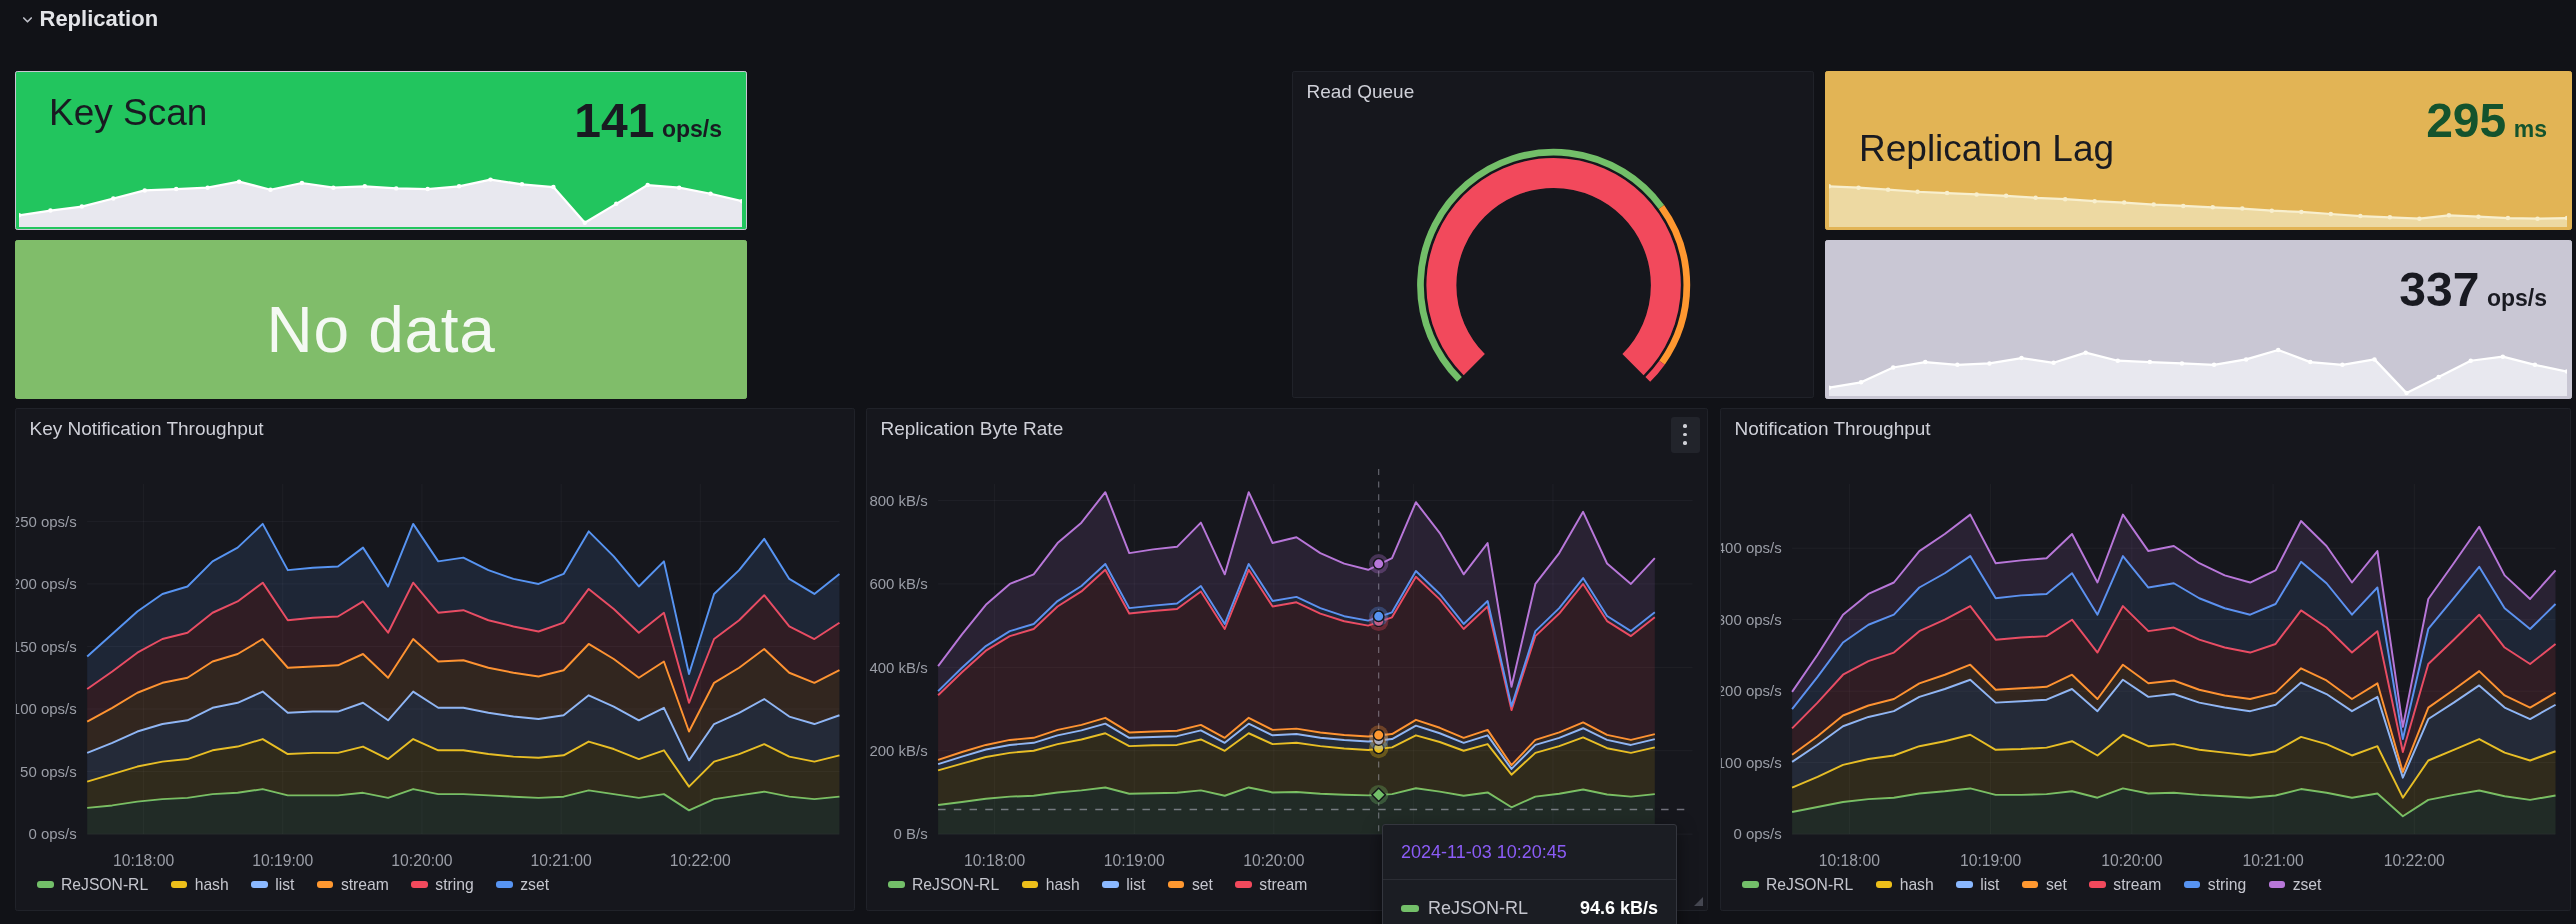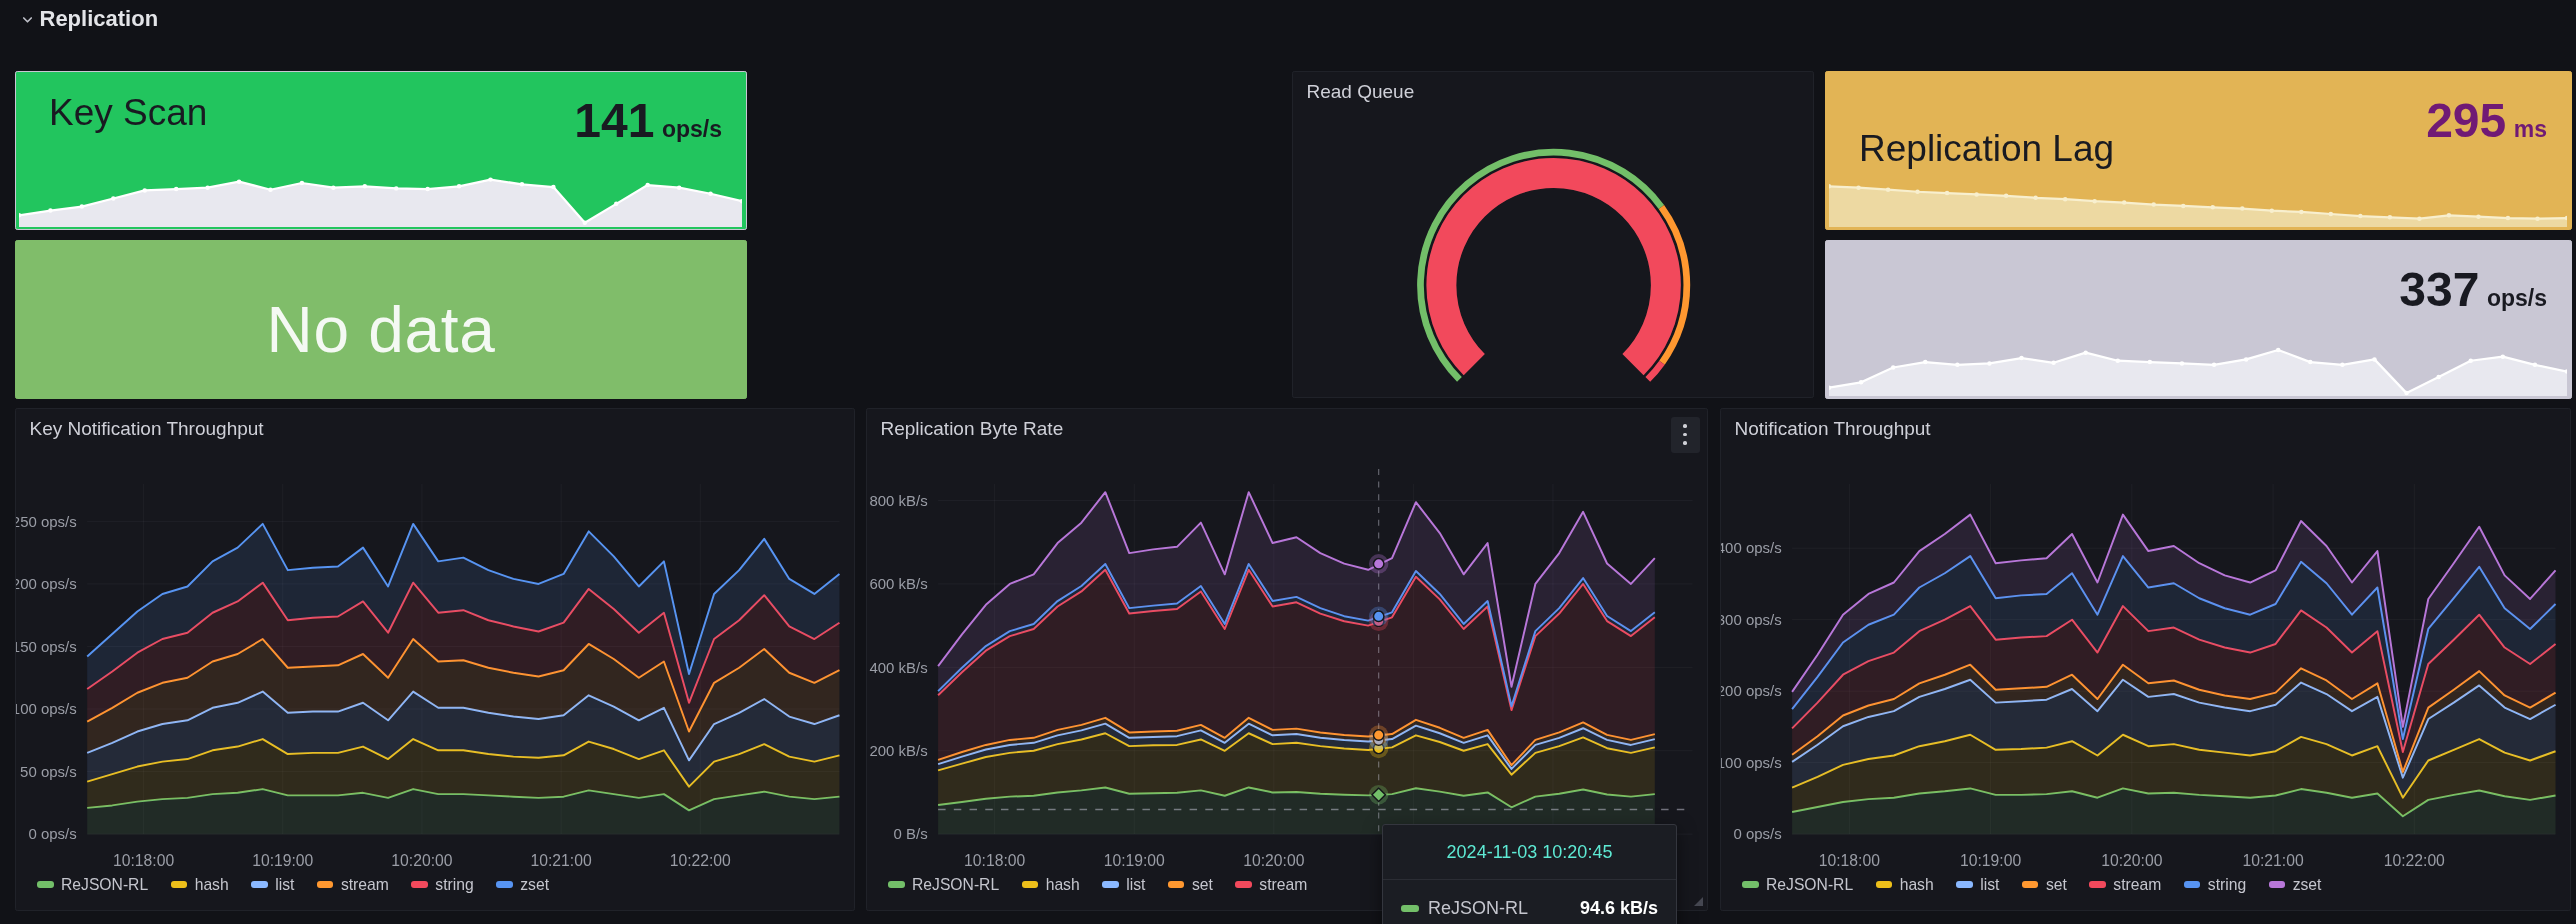--- a/index.html
+++ b/index.html
@@ -23,21 +23,21 @@
   .legend-item{display:flex;align-items:center;gap:7.5px;cursor:pointer;}
   .legend-swatch{width:16.5px;height:6.7px;border-radius:3px;display:inline-block;}
   .legend-label{font-size:15.7px;color:#C5C6CE;}
   .kebab{position:absolute;right:7.5px;top:7.5px;width:28.5px;height:36px;background:#22242b;border-radius:3px;
          display:flex;flex-direction:column;align-items:center;justify-content:center;gap:4.5px;cursor:pointer;}
   .kebab i{width:3.7px;height:3.7px;border-radius:50%;background:#cfd0d6;}
   .resize-handle{position:absolute;right:3.7px;bottom:3.7px;width:0;height:0;
          border-left:9.7px solid transparent;border-bottom:9.7px solid #454751;cursor:nwse-resize;}
   .tooltip{position:absolute;left:1382px;top:824px;width:295px;background:#1b1d23;border:0.7px solid #34363e;
            border-radius:3px;box-shadow:0 6px 18px rgba(0,0,0,.5);z-index:20;}
-  .tooltip-header{padding:16.5px 18px;font-size:18px;color:#5eead4;border-bottom:0.7px solid #2b2d34;text-align:center;}
+  .tooltip-header{padding:16.5px 18px;font-size:18px;color:#8b5cf6;border-bottom:0.7px solid #2b2d34;}
   .tooltip-row{padding:18px 18px;display:flex;align-items:center;gap:9px;}
   .tooltip-row .legend-swatch{width:18px;height:7.5px;}
   .tooltip-series{font-size:18px;color:#C5C6CE;}
   .tooltip-val{margin-left:auto;font-size:18px;font-weight:700;color:#fff;}
 </style>
 </head>
 <body>
 
 <div id="screen">
 
@@ -95,21 +95,21 @@
         <path d="M222.13 410.87 A178 178 0 1 1 492.01 180.37" fill="none" stroke="#73BF69" stroke-width="9"></path>
         <path d="M492.01 180.37 A178 178 0 0 1 492.82 388.49" fill="none" stroke="#FF9830" stroke-width="9"></path>
         <path d="M492.82 388.49 A178 178 0 0 1 473.87 410.87" fill="none" stroke="#F2495C" stroke-width="9"></path>
         <path d="M241.93 391.07 A150 150 0 1 1 454.07 391.07" fill="none" stroke="#24262c" stroke-width="40"></path>
         <path d="M241.93 391.07 A150 150 0 1 1 454.07 391.07" fill="none" stroke="#F2495C" stroke-width="40"></path>
       </svg>
   </div>
 
   <div class="panel" id="p-stat1" style="left: 1825px; top: 71px; width: 747px; height: 159px; background: rgb(226, 180, 85); border-color: rgb(226, 180, 85);">
     <div class="stat-title" style="color: rgb(25, 26, 33); margin-top: 36px;">Replication Lag</div>
-    <div class="stat-value" style="color: #701a75; margin-left: 16px;">
+    <div class="stat-value" style="color: #14532d; margin-left: 16px;">
       <span class="num">295</span>
       <span class="unit">ms</span>
     </div>
     <svg class="spark" id="spark1" width="738" height="75" viewBox="0 0 985 100">
         <polygon points="0,45.800000000000004 39.4,47.599999999999994 78.8,50.3 118.19999999999999,53 157.6,54.800000000000004 197,56.6 236.39999999999998,58.4 275.8,61.1 315.2,62.9 354.59999999999997,65.6 394,67.4 433.4,70.1 472.79999999999995,71.9 512.2,73.7 551.6,75.5 591,78.2 630.4,80 669.8000000000001,82.7 709.1999999999999,85.4 748.6,87.2 788,89 827.4,84.5 866.8,86.3 906.2,88.1 945.5999999999999,89 985,88.1 985,100 0,100" fill="#EDD9A2"></polygon>
         <polyline points="0,45.800000000000004 39.4,47.599999999999994 78.8,50.3 118.19999999999999,53 157.6,54.800000000000004 197,56.6 236.39999999999998,58.4 275.8,61.1 315.2,62.9 354.59999999999997,65.6 394,67.4 433.4,70.1 472.79999999999995,71.9 512.2,73.7 551.6,75.5 591,78.2 630.4,80 669.8000000000001,82.7 709.1999999999999,85.4 748.6,87.2 788,89 827.4,84.5 866.8,86.3 906.2,88.1 945.5999999999999,89 985,88.1" fill="none" stroke="#F8EFCE" stroke-width="3" stroke-linejoin="round"></polyline>
         <circle cx="0" cy="45.800000000000004" r="3" fill="#F8EFCE"></circle>
         <circle cx="39.4" cy="47.599999999999994" r="3" fill="#F8EFCE"></circle>
         <circle cx="78.8" cy="50.3" r="3" fill="#F8EFCE"></circle>
         <circle cx="118.19999999999999" cy="53" r="3" fill="#F8EFCE"></circle>

